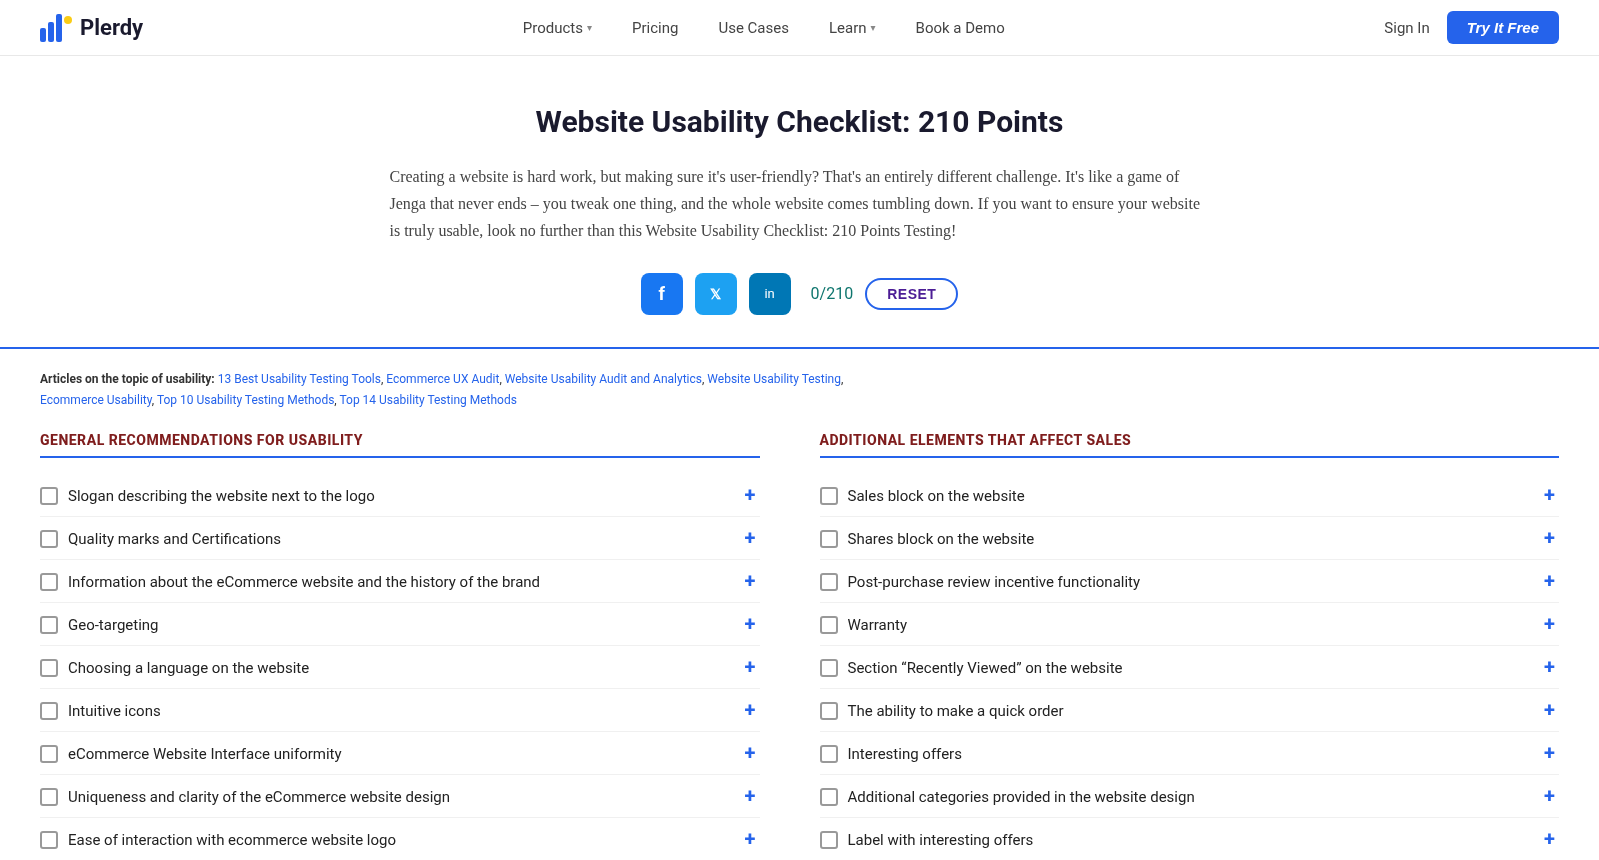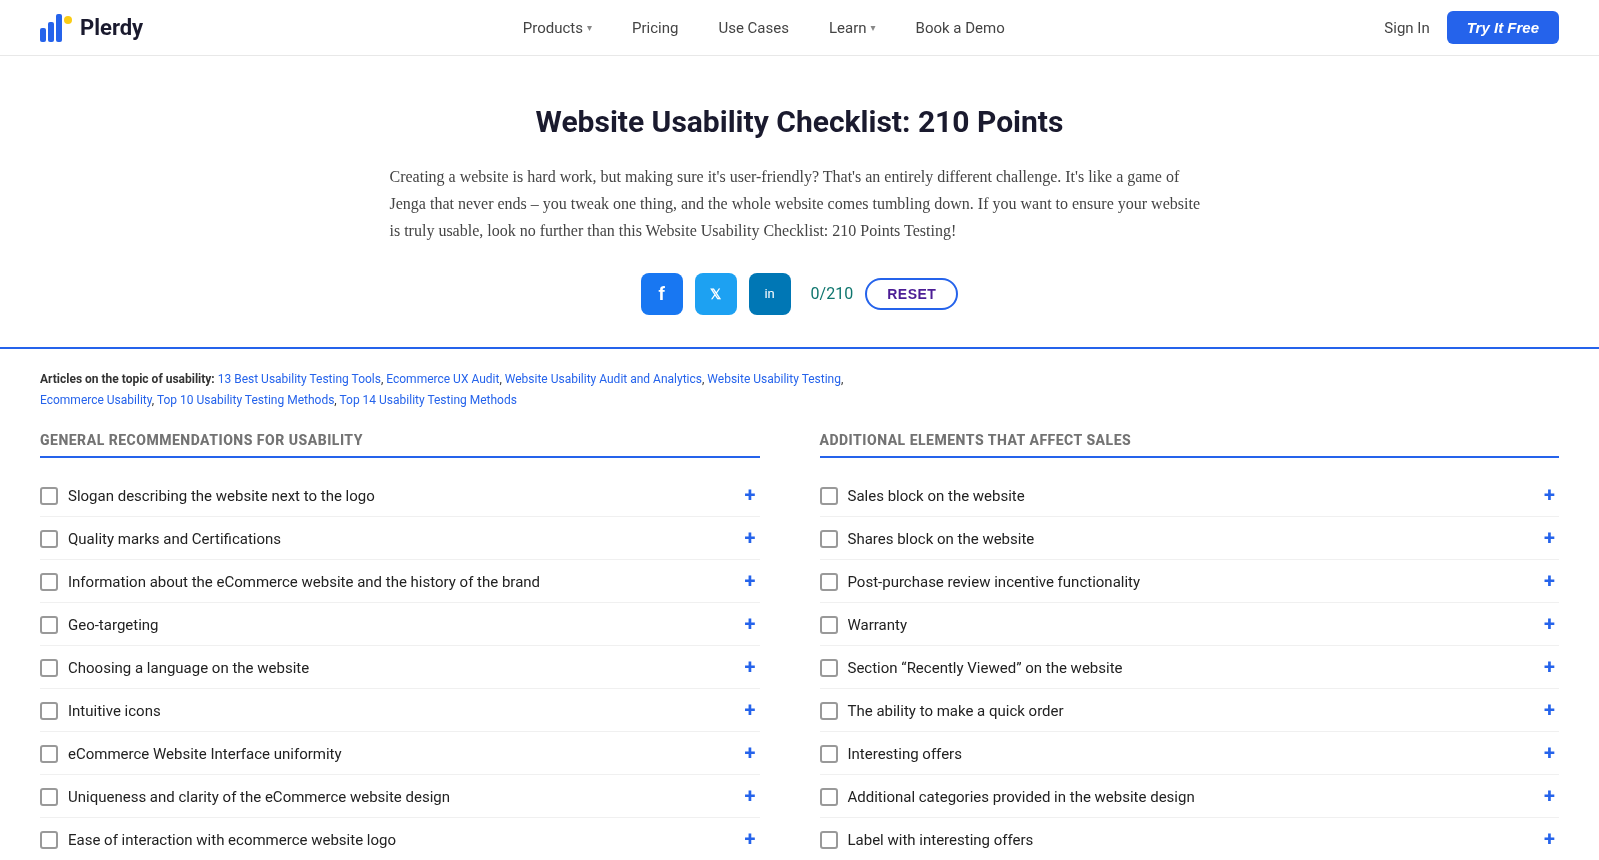--- a/index.html
+++ b/index.html
@@ -52,21 +52,21 @@
     
     .articles-bar { padding: 20px 40px; font-size: 12px; color: #333; line-height: 1.8; }
     .articles-bar strong { font-weight: 700; }
     .articles-bar a { color: #2563eb; text-decoration: none; }
 
     
     .checklist-content { display: grid; grid-template-columns: 1fr 1fr; gap: 0; padding: 0 40px 40px; }
     .checklist-col { padding-right: 40px; }
     .checklist-col:last-child { padding-right: 0; padding-left: 20px; }
 
-    .col-header { font-size: 14px; font-weight: 800; color: #737373; letter-spacing: 0.5px; padding-bottom: 8px; border-bottom: 2px solid #2563eb; margin-bottom: 16px; }
+    .col-header { font-size: 14px; font-weight: 800; color: #7f1d1d; letter-spacing: 0.5px; padding-bottom: 8px; border-bottom: 2px solid #2563eb; margin-bottom: 16px; }
 
     .checklist-item {
       display: flex; align-items: flex-end; justify-content: space-between;
       padding: 11px 0; border-bottom: 1px solid #f0f0f0;
     }
     .item-left { display: flex; align-items: center; gap: 10px; }
     .item-checkbox {
       width: 18px; height: 18px; border: 2px solid #999; border-radius: 3px;
       flex-shrink: 0; cursor: pointer; background: #fff;
       appearance: none; -webkit-appearance: none;

